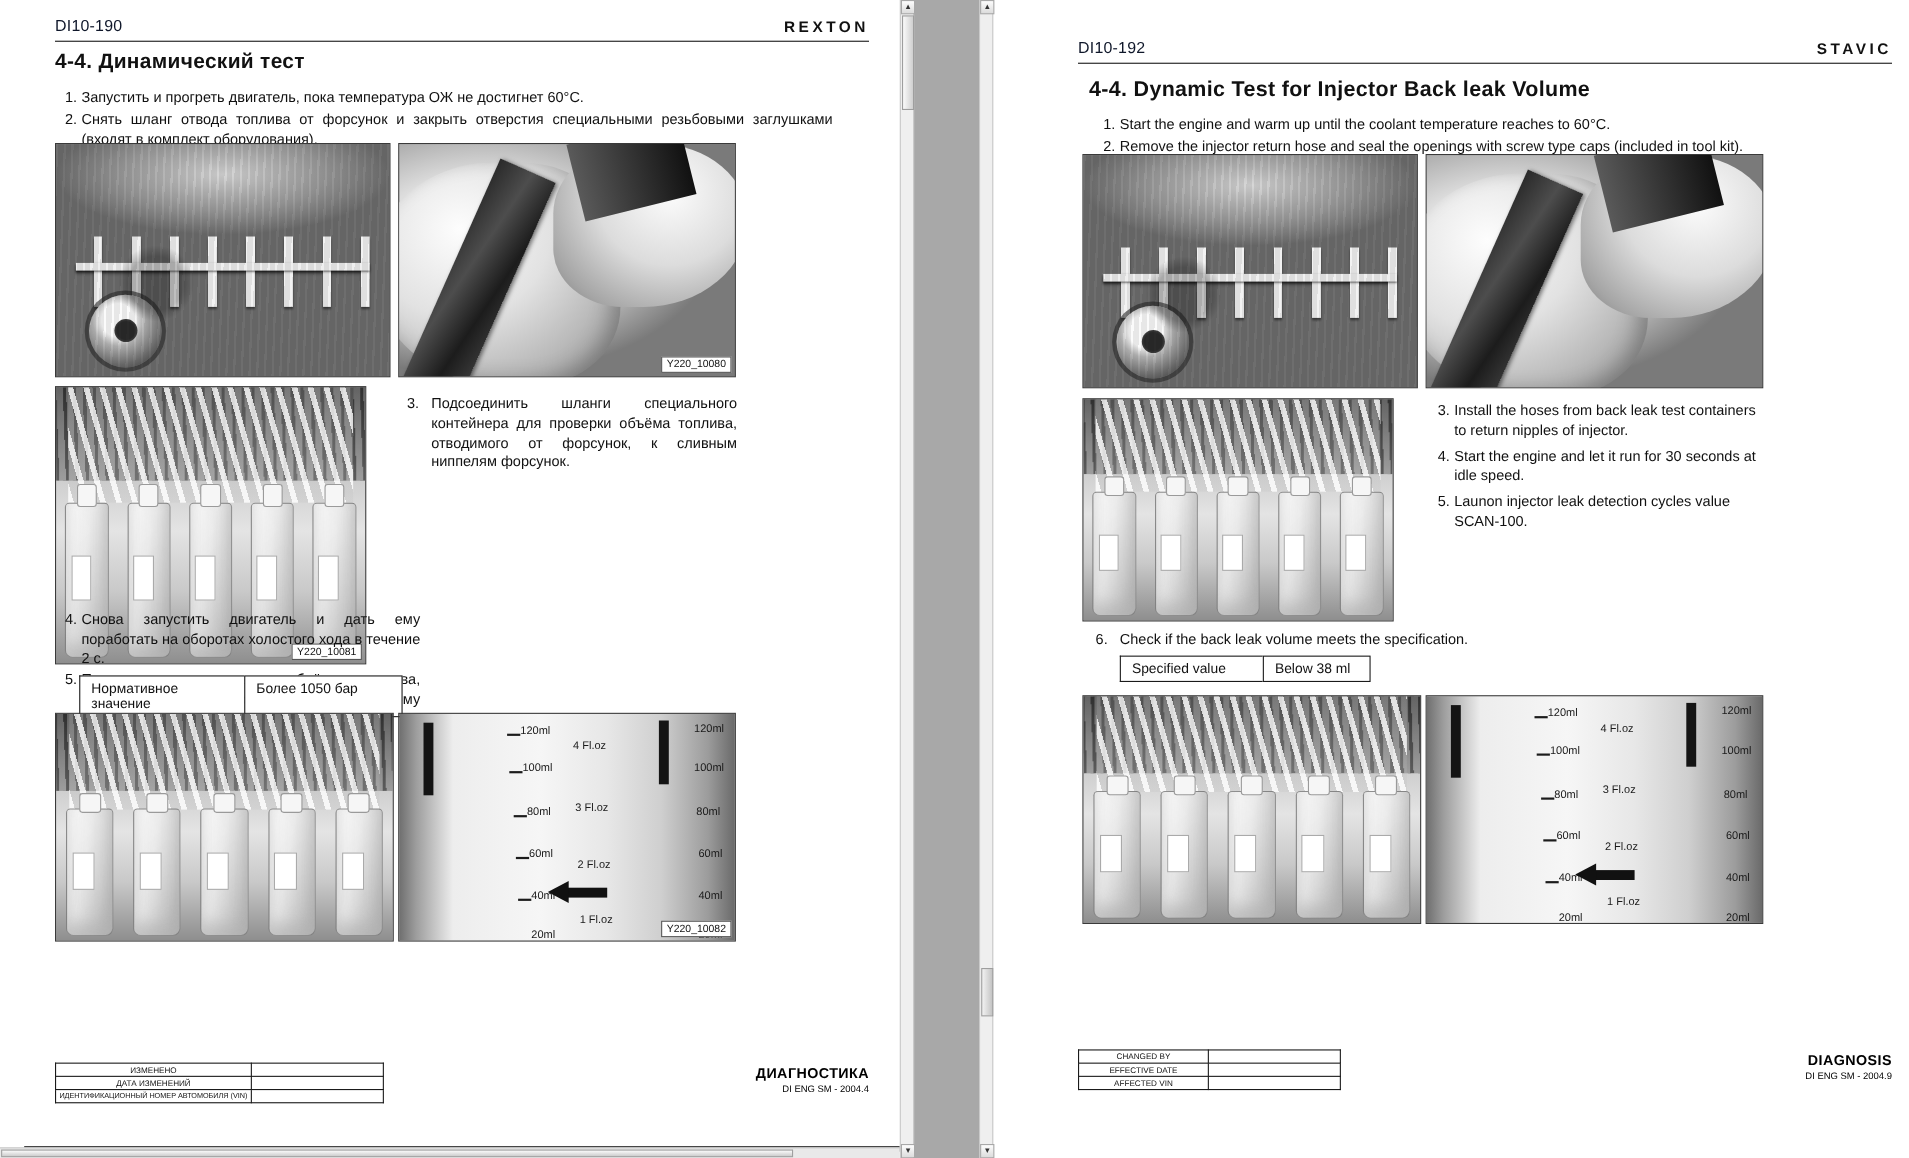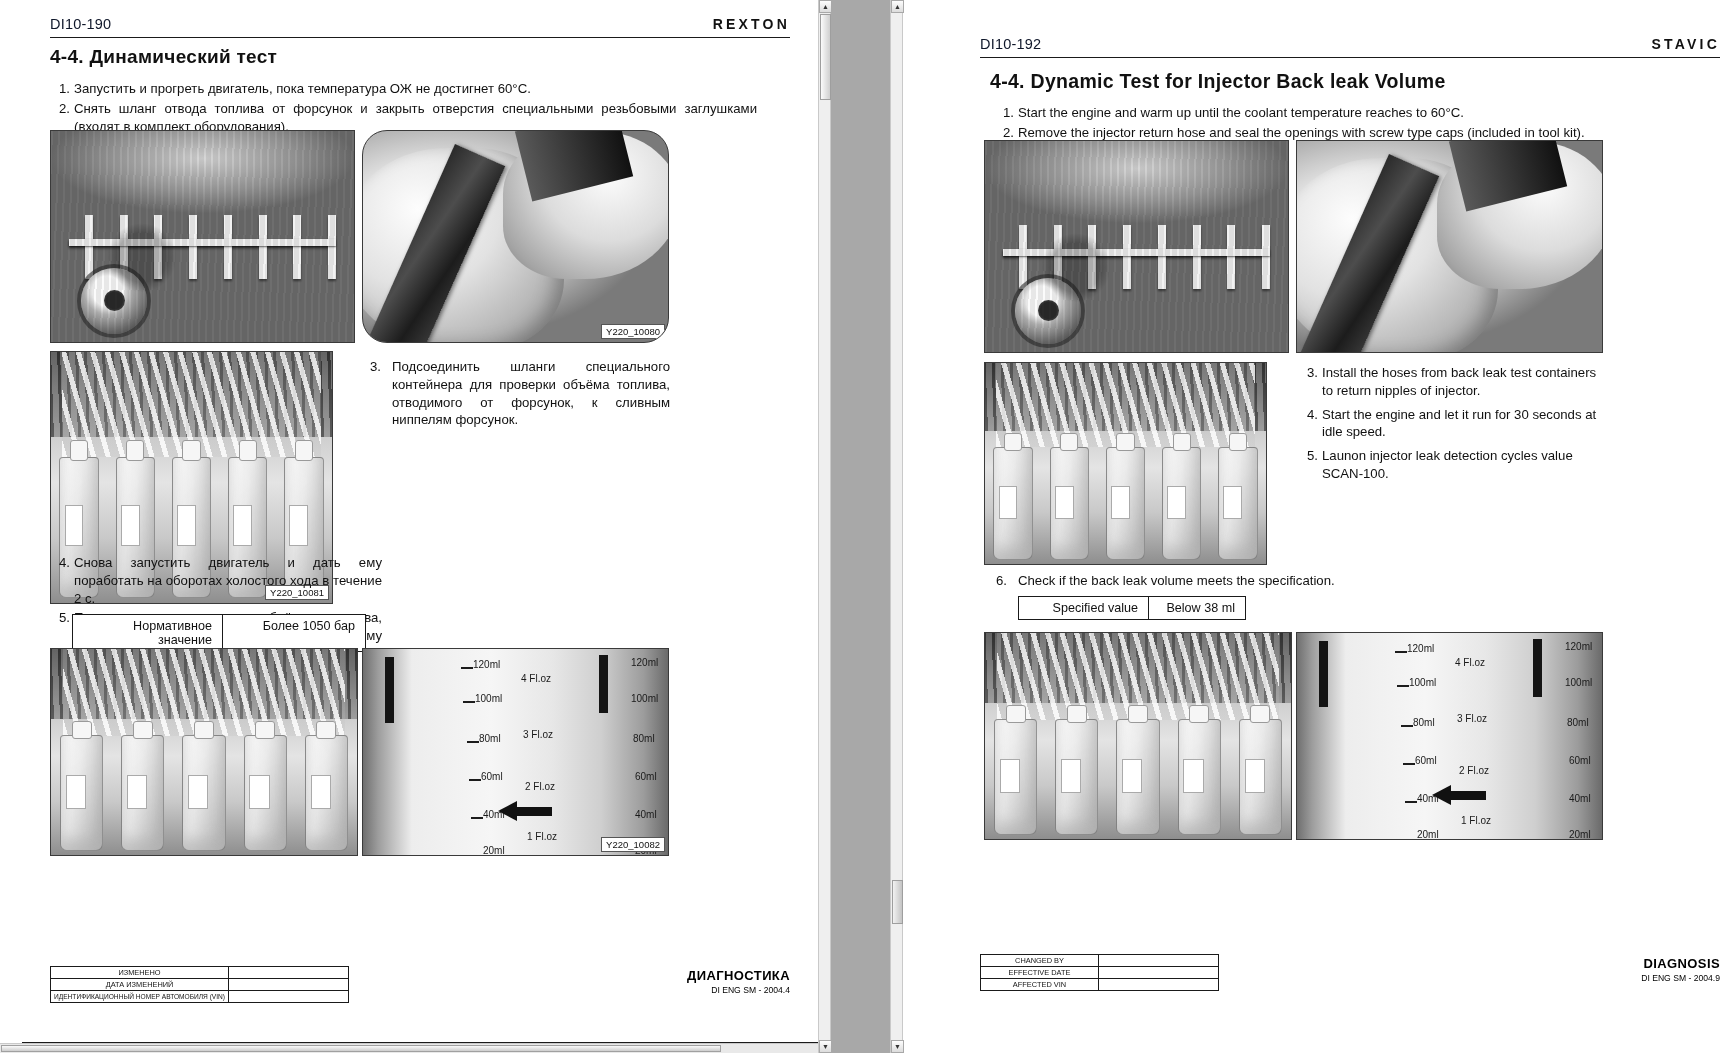--- a/index.html
+++ b/index.html
@@ -240,21 +240,21 @@
 
   
   .spec-table {
     position: absolute;
     display: flex;
     font-size: 12.6px; color: #111;
   }
   .spec-table .cell {
     border: 1px solid #1a1a1a;
     padding: 4px 10px;
-    text-align: right;
+    text-align: left;
     background: #fff;
   }
   .spec-table .cell.l { border-right: none; }
 
   
   .footer {
     position: absolute; left: 28px; right: 28px; bottom: 18px;
     height: 56px;
   }
   .footer .rev {
@@ -348,21 +348,21 @@
           <span class="num">2.</span>
           <span>Снять шланг отвода топлива от форсунок и закрыть отверстия специальными резьбовыми заглушками (входят в комплект оборудования).</span>
         </li>
       </ol>
 
       <div class="photo eng1" style="left:28px; top:130px; width:305px; height:213px;">
         <div class="clamp"></div>
         <div class="pulley"></div>
       </div>
 
-      <div class="photo hand" style="left:340px; top:130px; width:307px; height:213px;border-radius:25px;">
+      <div class="photo hand" style="left:340px; top:130px; width:307px; height:213px;">
         <div class="tube2"></div>
         <div class="tube"></div>
         <span class="cap">Y220_10080</span>
       </div>
 
       <div class="photo beakers-shelf" style="left:28px; top:351px; width:283px; height:253px;">
         <div class="hoses"></div>
         <div class="beakers-row">
           <div class="beaker"></div>
           <div class="beaker"></div>

